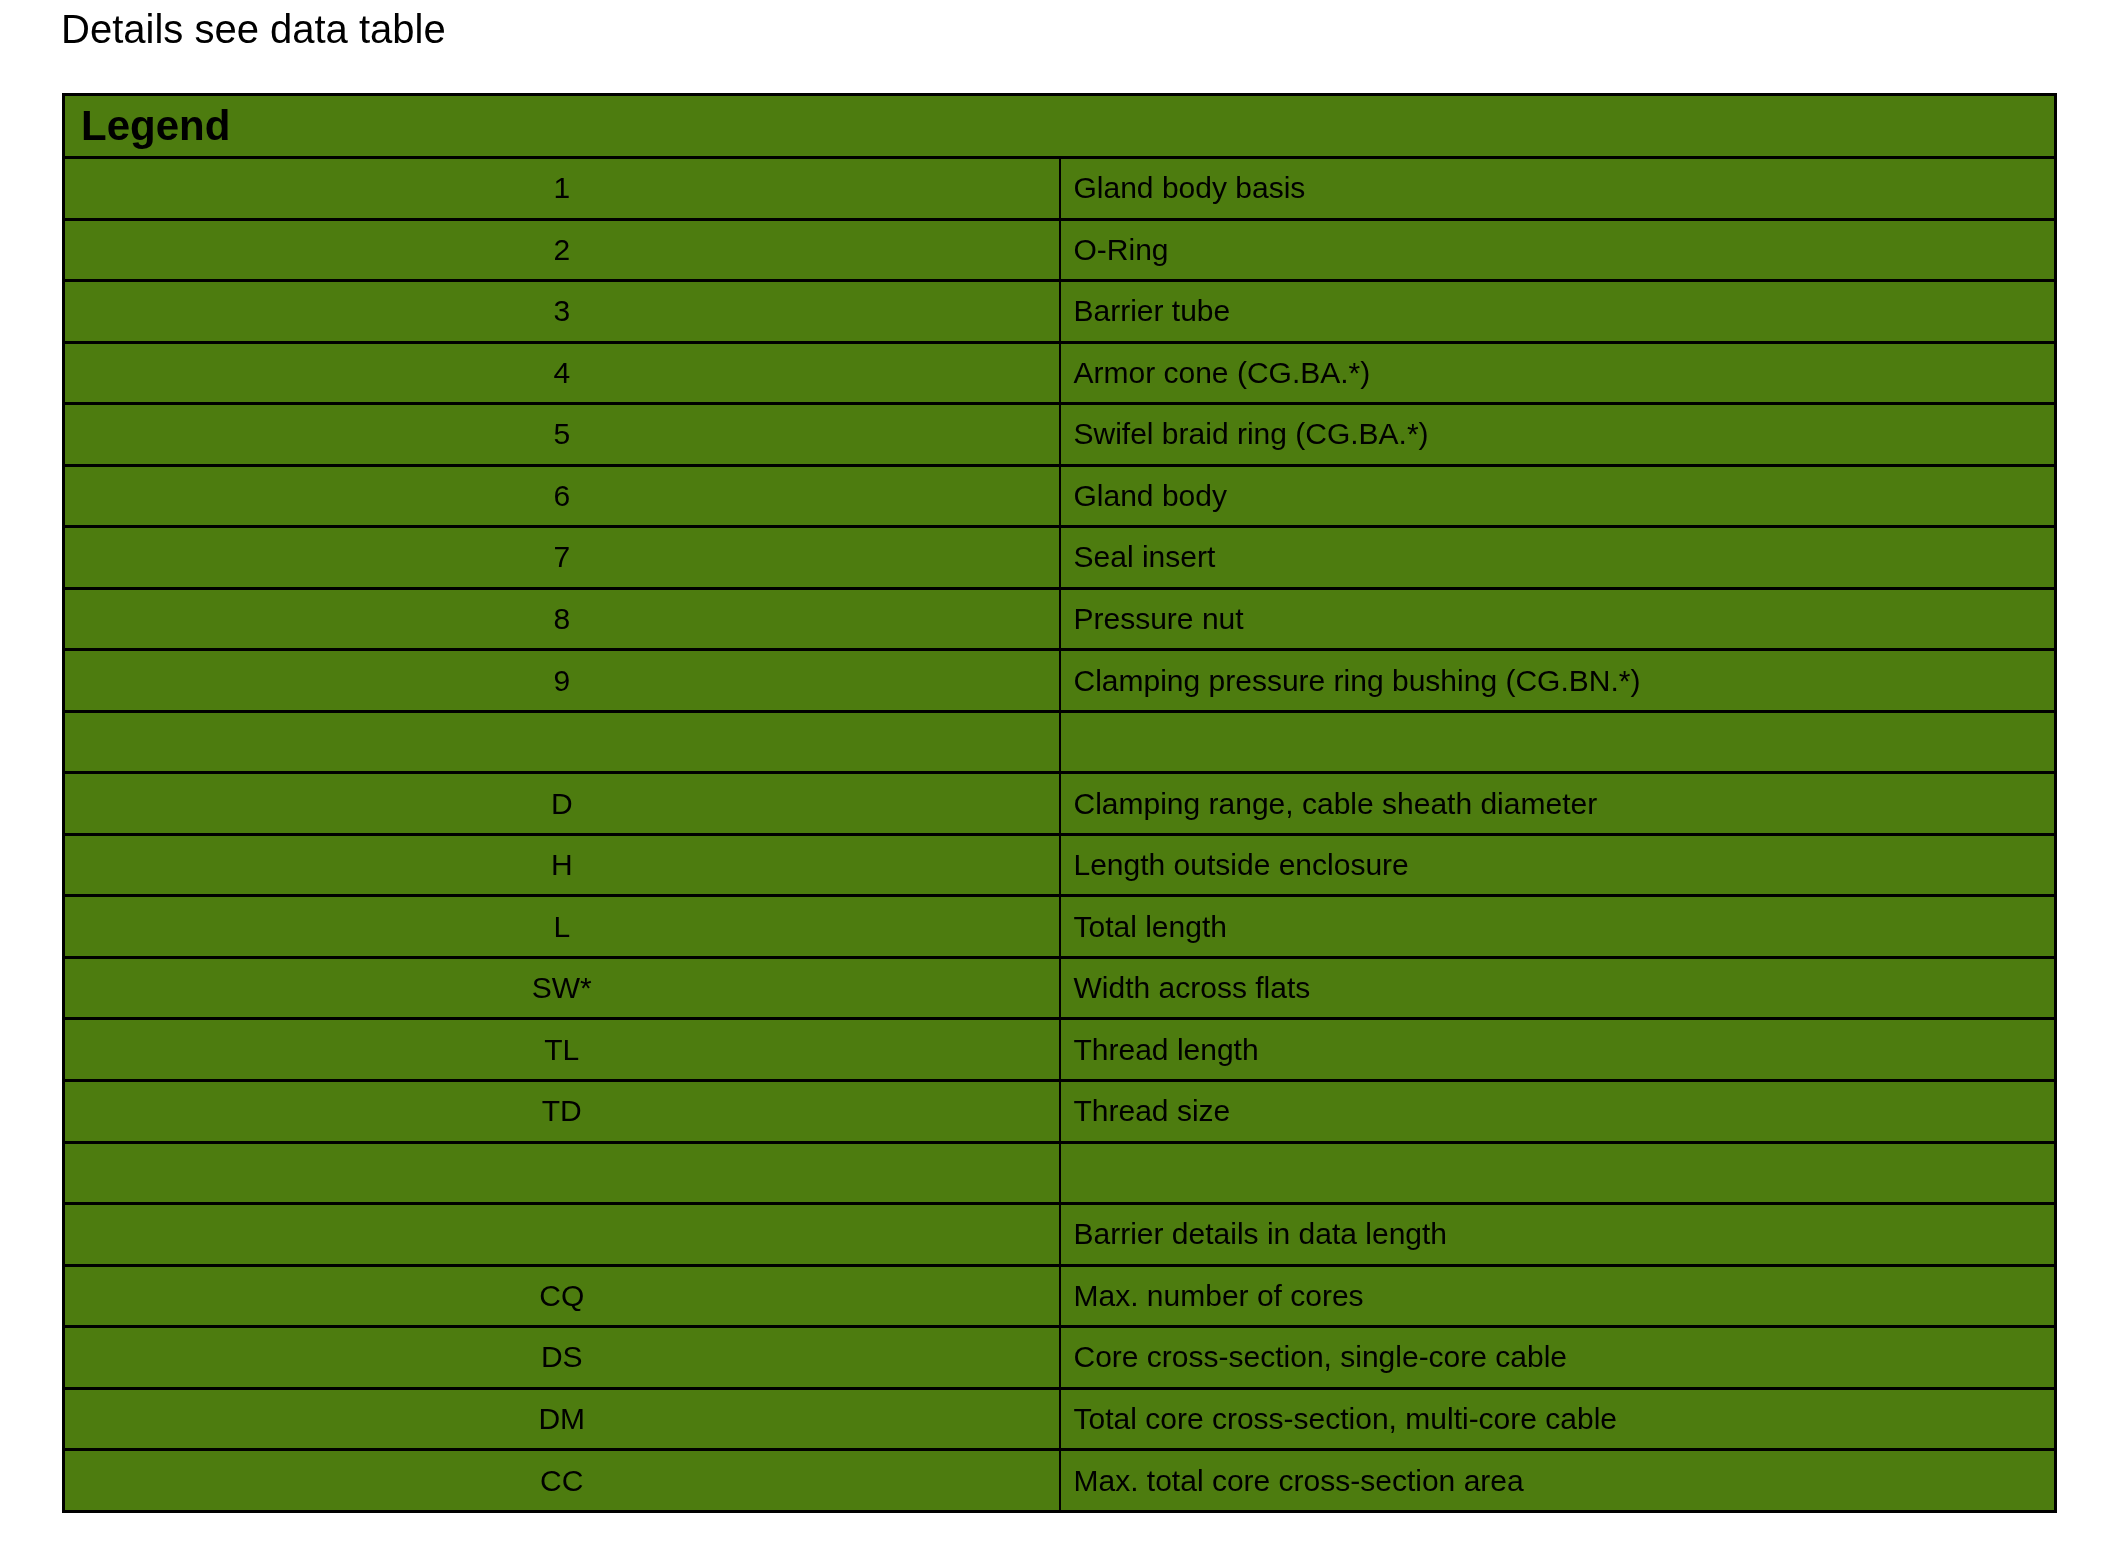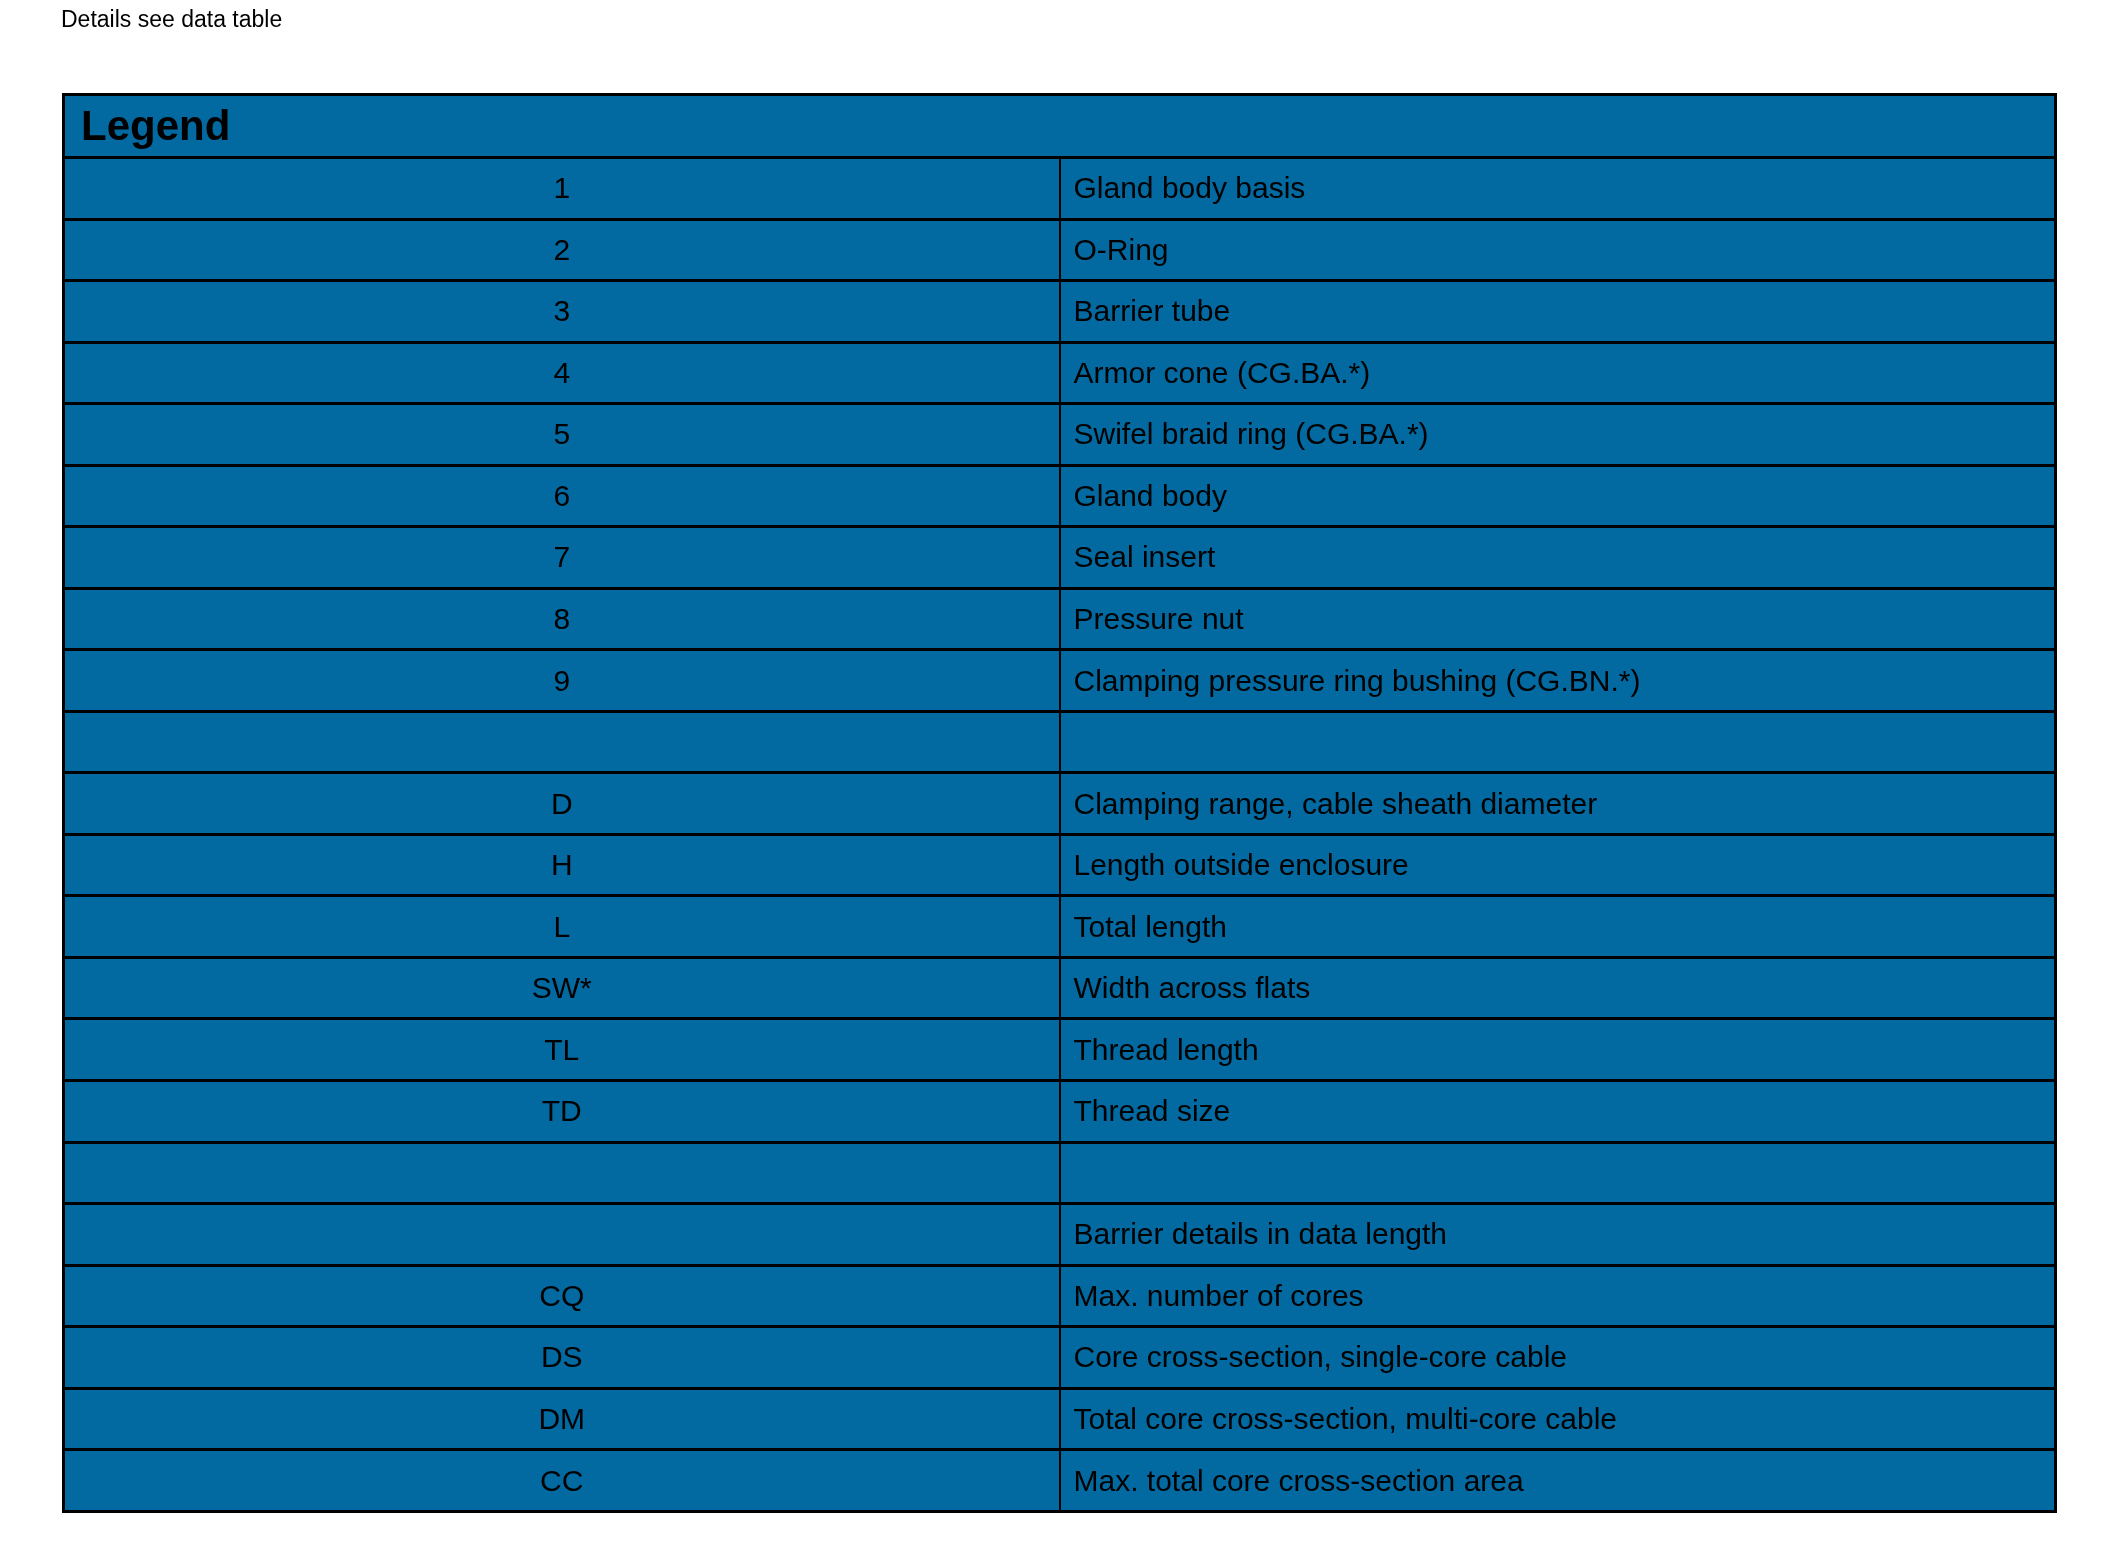--- a/index.html
+++ b/index.html
@@ -12,34 +12,34 @@
     background: #ffffff;
     color: #000000;
     font-family: "Liberation Sans", sans-serif;
     position: relative;
     overflow: hidden;
   }
   .page-note {
     position: absolute;
     left: 61px;
     top: 6px;
-    font-size: 23px;
+    font-size: 40px;
     line-height: 1.15;
     color: #000;
     white-space: nowrap;
   }
   table.legend {
     position: absolute;
     left: 62px;
     top: 93px;
     width: 1995px;
     height: 1420px;
     border-collapse: collapse;
     table-layout: fixed;
-    background: #0369a1;
+    background: #4d7c0f;
   }
   table.legend th,
   table.legend td {
     border-top: 3px solid #000;
     border-bottom: 3px solid #000;
     padding: 0;
     vertical-align: middle;
     overflow: hidden;
     white-space: nowrap;
   }

